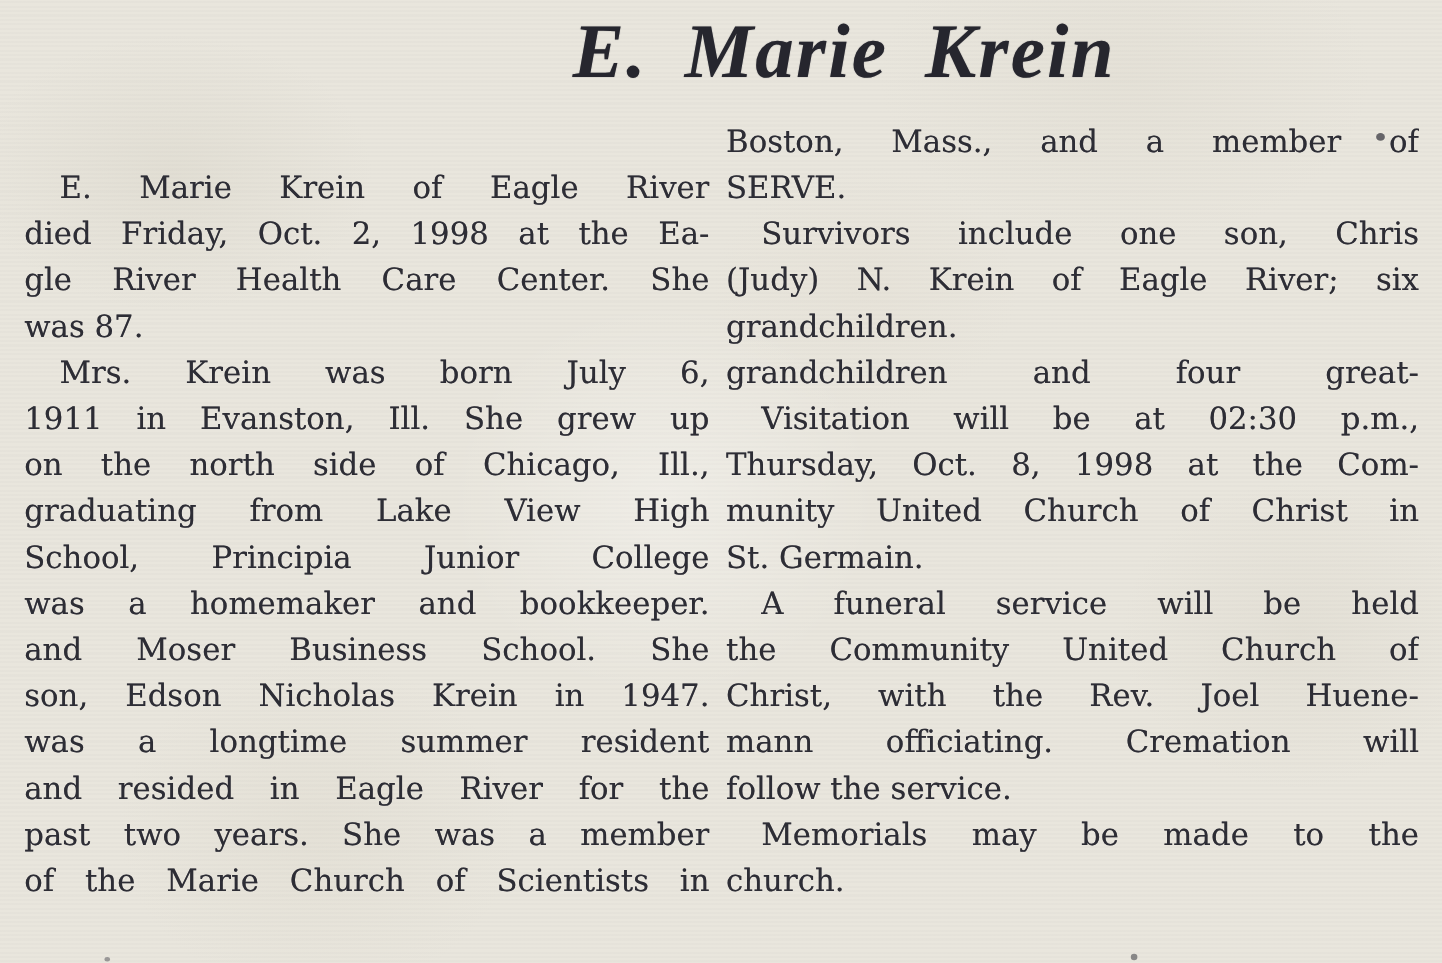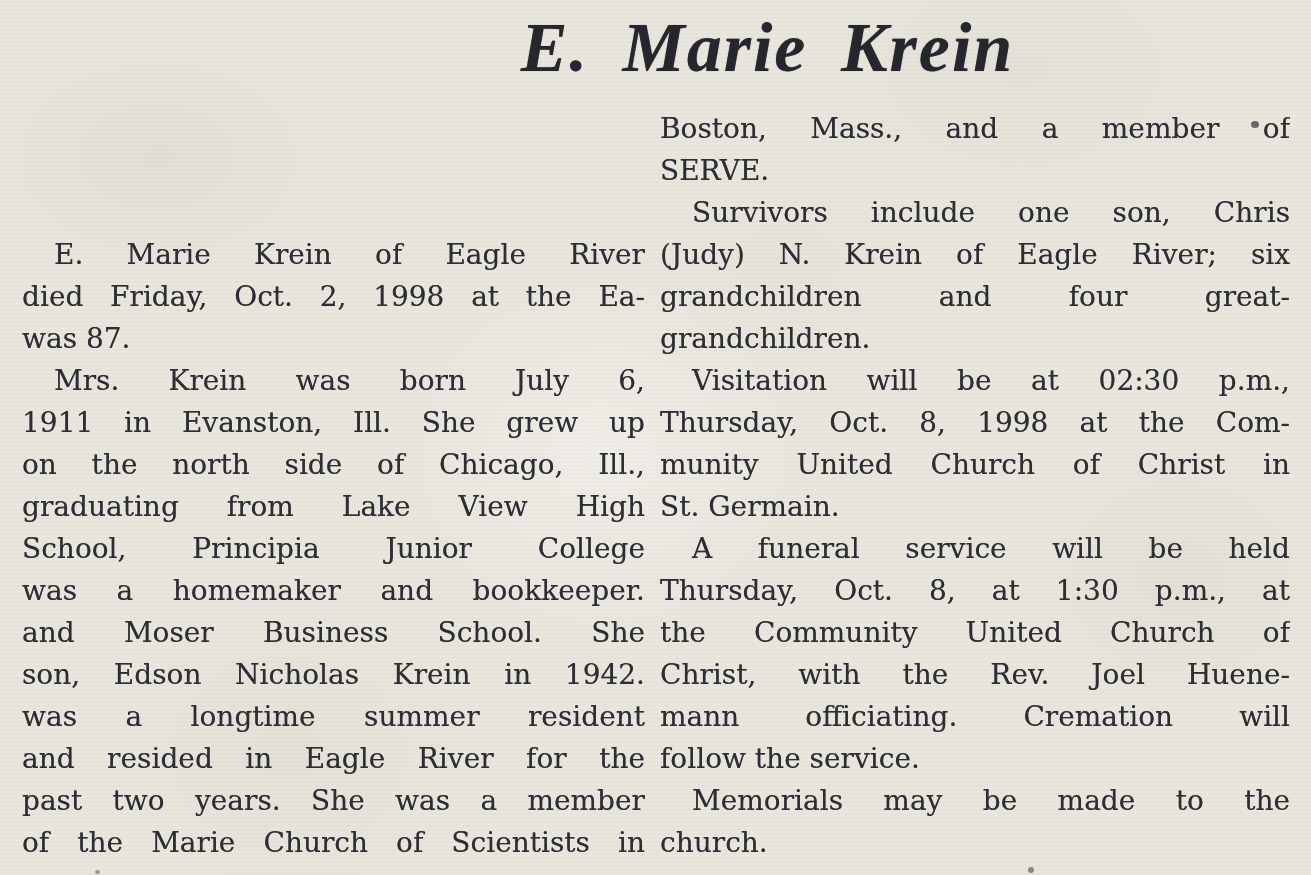--- a/index.html
+++ b/index.html
@@ -81,59 +81,59 @@
 <body>
 
 <div class="page">
   <h1 class="headline">E. Marie Krein</h1>
 
   <div class="columns">
     <div class="col col-left">
         <div class="para">
           <div class="line indent">E. Marie Krein of Eagle River</div>
           <div class="line">died Friday, Oct. 2, 1998 at the Ea-</div>
+          <div class="line">gle River Health Care Center. She</div>
           <div class="line endline">was 87.</div>
         </div>
         <div class="para">
           <div class="line indent">Mrs. Krein was born July 6,</div>
           <div class="line">1911 in Evanston, Ill. She grew up</div>
           <div class="line">on the north side of Chicago, Ill.,</div>
           <div class="line">graduating from Lake View High</div>
           <div class="line">School, Principia Junior College</div>
           <div class="line">was a homemaker and bookkeeper.</div>
           <div class="line">and Moser Business School. She</div>
         </div>
         <div class="para">
-          <div class="line">son, Edson Nicholas Krein in 1942.</div>
+          <div class="line">son, Edson Nicholas Krein in 1947.</div>
           <div class="line">was a longtime summer resident</div>
           <div class="line">and resided in Eagle River for the</div>
           <div class="line">past two years. She was a member</div>
           <div class="line">of the Marie Church of Scientists in</div>
         </div>
       </div>
     <div class="col col-right">
         <div class="para">
           <div class="line">Boston, Mass., and a member of</div>
           <div class="line endline">SERVE.</div>
         </div>
         <div class="para">
           <div class="line indent">Survivors include one son, Chris</div>
           <div class="line">(Judy) N. Krein of Eagle River; six</div>
+          <div class="line endline">grandchildren.</div>
           <div class="line">grandchildren and four great-</div>
-          <div class="line endline">grandchildren.</div>
         </div>
         <div class="para">
           <div class="line indent">Visitation will be at 02:30 p.m.,</div>
           <div class="line">Thursday, Oct. 8, 1998 at the Com-</div>
           <div class="line">munity United Church of Christ in</div>
           <div class="line endline">St. Germain.</div>
         </div>
         <div class="para">
           <div class="line indent">A funeral service will be held</div>
-          <div class="line">Thursday, Oct. 8, at 1:30 p.m., at</div>
           <div class="line">the Community United Church of</div>
           <div class="line">Christ, with the Rev. Joel Huene-</div>
           <div class="line">mann officiating. Cremation will</div>
           <div class="line endline">follow the service.</div>
         </div>
         <div class="para">
           <div class="line indent">Memorials may be made to the</div>
           <div class="line endline">church.</div>
         </div>
       </div>

